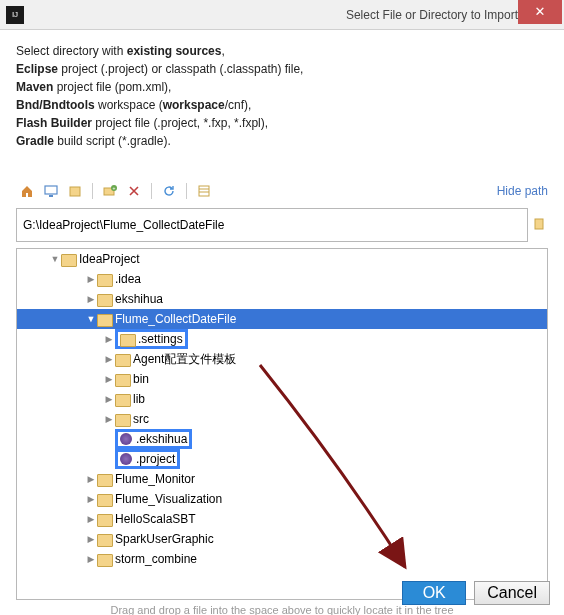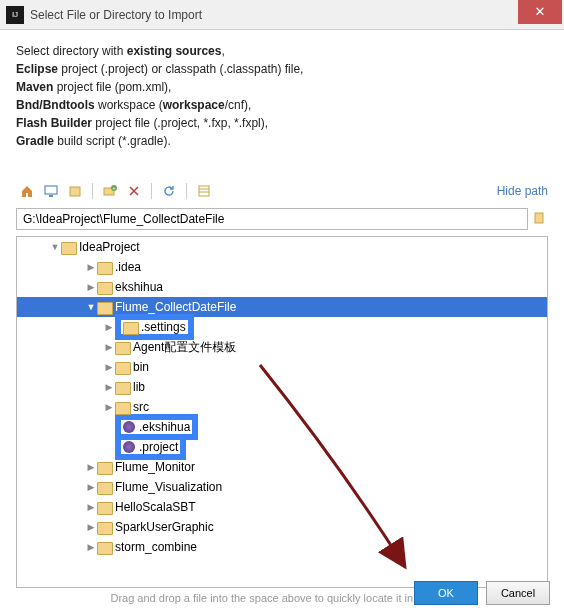--- a/index.html
+++ b/index.html
@@ -1,51 +1,51 @@
 <!DOCTYPE html>
 <html><head>
 <meta charset="utf-8">
 <style>
 * { box-sizing: border-box; margin: 0; padding: 0; font-family: "Segoe UI", Tahoma, sans-serif; }
 body { width: 564px; height: 615px; background: #fff; overflow: hidden; position: relative; }
 
 .titlebar { height: 30px; background: #f0f0f0; display: flex; align-items: center; border-bottom: 1px solid #d0d0d0; }
 .titlebar .app-icon { width: 18px; height: 18px; margin: 0 6px; background: #1a1a1a; display: flex; align-items: center; justify-content: center; font-size: 8px; color: #fff; font-weight: normal; }
-.titlebar .title { flex: 1; text-align: left; font-size: 12px; color: #444; }
+.titlebar .title { flex: 1; text-align: right; font-size: 12px; color: #444; }
 .titlebar .close { width: 44px; height: 24px; background: #c75050; color: #fff; display: flex; align-items: center; justify-content: center; font-size: 13px; margin-right: 2px; margin-top: -6px; cursor: pointer; }
 
 .content { padding: 12px 16px 0 16px; }
 .intro { font-size: 12px; color: #222; line-height: 1.5; margin-bottom: 30px; }
 .intro b { font-weight: bold; }
 
 .toolbar { display: flex; align-items: center; gap: 2px; margin-bottom: 6px; }
 .tool-btn { width: 22px; height: 22px; display: flex; align-items: center; justify-content: center; cursor: pointer; border-radius: 2px; }
 .tool-sep { width: 1px; height: 16px; background: #ccc; margin: 0 4px; }
 .toolbar .spacer { flex: 1; }
 .hide-path { font-size: 12px; color: #4a7bc7; cursor: pointer; padding-left: 31px; }
 
 .path-row { display: flex; align-items: center; gap: 4px; margin-bottom: 6px; }
-.path-input { flex: 1; border: 1px solid #b8b8b8; padding: 3px 6px; font-size: 12px; height: 22px; }
+.path-input { flex: 1; border: 1px solid #b8b8b8; padding: 3px 6px; font-size: 12px; height: 34px; }
 .path-icon { width: 16px; height: 16px; cursor: pointer; }
 
 .tree-container { border: 1px solid #b8b8b8; height: 352px; overflow: auto; background: #fff; font-size: 12px; }
 .tree-row { display: flex; align-items: center; height: 20px; padding-left: 4px; white-space: nowrap; cursor: pointer; }
 .tree-row.selected { background: #3875d6; color: #fff; }
 .tree-row .indent { display: inline-block; }
 .tree-arrow { width: 12px; display: inline-flex; justify-content: center; color: #888; font-size: 9px; }
 .tree-row.selected .tree-arrow { color: #fff; }
 .folder-icon { width: 14px; height: 11px; display: inline-block; margin-right: 4px; position: relative; }
 .folder-icon::before { content: ""; position: absolute; left: 0; top: 0; width: 14px; height: 11px; background: #f4d48a; border: 1px solid #c9a54a; border-radius: 1px; }
 .file-icon { width: 12px; height: 12px; display: inline-block; margin-right: 4px; background: radial-gradient(circle at 6px 6px, #8b6db8 0%, #6b4a9a 60%, #4a2b7a 100%); border-radius: 50%; }
-.red-box { border: 6px solid #3b82f6; padding: 0 2px; display: inline-flex; align-items: center; }
+.red-box { border: 3px solid #3b82f6; padding: 0 2px; display: inline-flex; align-items: center; }
 
 .hint { text-align: center; font-size: 11px; color: #9a9a9a; margin-top: 4px; }
 
 .button-bar { position: absolute; bottom: 10px; right: 14px; display: flex; gap: 8px; }
-.btn { min-width: 64px; height: 24px; font-size: 11px; border: 1px solid #a0a0a0; background: linear-gradient(#f8f8f8, #e4e4e4); cursor: pointer; padding: 0 12px; margin-top: 36px; }
+.btn { min-width: 64px; height: 24px; font-size: 16px; border: 1px solid #a0a0a0; background: linear-gradient(#f8f8f8, #e4e4e4); cursor: pointer; padding: 0 12px; margin-top: 36px; }
 .btn.primary { background: #2b8bd6; border-color: #1d6cb3; color: #fff; }
 
 .arrow-overlay { position: absolute; left: 250px; top: 355px; pointer-events: none; }
 </style>
 </head>
 <body>
 
 <div class="titlebar">
   <div class="app-icon">IJ</div>
   <div class="title">Select File or Directory to Import</div>

